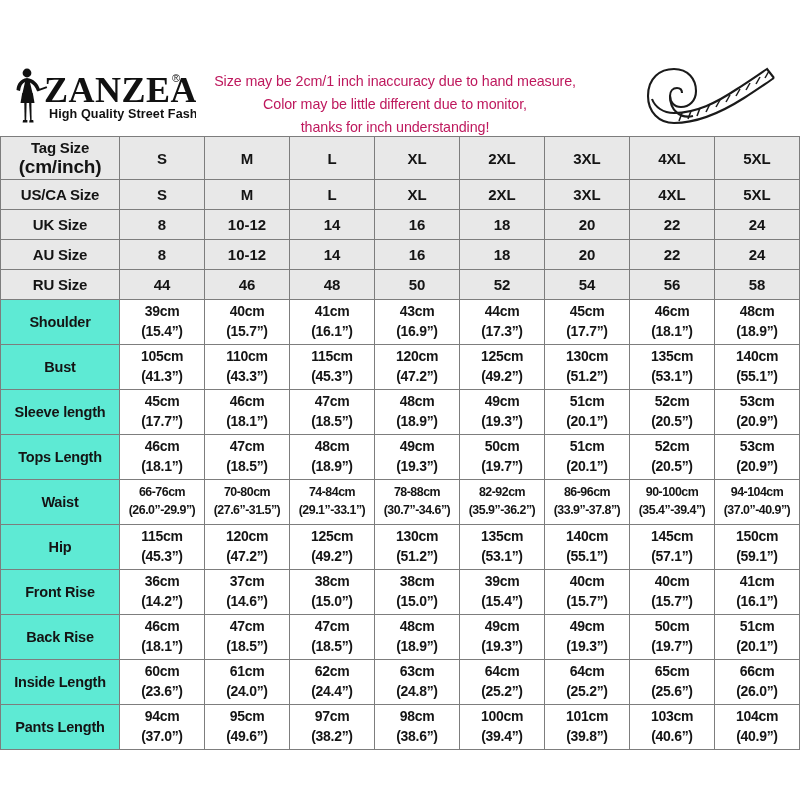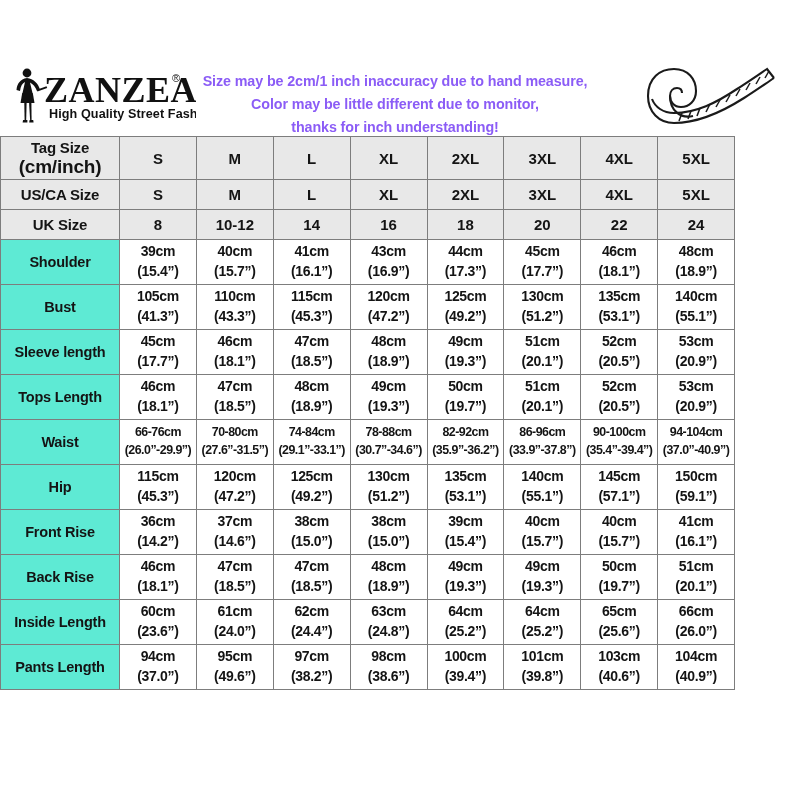--- a/index.html
+++ b/index.html
@@ -42,40 +42,40 @@
   .disclaimer {
     position: absolute;
     left: 170px;
     top: 70px;
     width: 450px;
     text-align: center;
     line-height: 1.62;
   }
   .disclaimer .line {
     font-size: 14.3px;
-    font-weight: 700;
-    color: #8b5cf6;
+    font-weight: 400;
+    color: #be185d;
     letter-spacing: -0.1px;
     white-space: nowrap;
   }
 
   .tape {
     position: absolute;
     right: 14px;
     top: 58px;
     width: 150px;
     height: 76px;
   }
   .tape svg { display: block; }
 
   
   .chart {
     border-collapse: collapse;
     table-layout: fixed;
-    width: 735px;
+    width: 800px;
     margin: 0;
   }
   .chart td {
     border: 1px solid #7d7d7d;
     text-align: center;
     vertical-align: middle;
     padding: 0;
   }
   .chart td.label {
     width: 114px;
@@ -207,21 +207,43 @@
         <td>8</td>
         <td>10-12</td>
         <td>14</td>
         <td>16</td>
         <td>18</td>
         <td>20</td>
         <td>22</td>
         <td>24</td>
       </tr>
 
-
+      <tr class="head">
+        <td class="label">AU Size</td>
+        <td>8</td>
+        <td>10-12</td>
+        <td>14</td>
+        <td>16</td>
+        <td>18</td>
+        <td>20</td>
+        <td>22</td>
+        <td>24</td>
+      </tr>
+
+      <tr class="head">
+        <td class="label">RU Size</td>
+        <td>44</td>
+        <td>46</td>
+        <td>48</td>
+        <td>50</td>
+        <td>52</td>
+        <td>54</td>
+        <td>56</td>
+        <td>58</td>
+      </tr>
 
       <tr class="data">
         <td class="label">Shoulder</td>
         <td class="val">
             <span class="cm">39cm</span>
             <span class="inch">(15.4”)</span>
           </td>
         <td class="val">
             <span class="cm">40cm</span>
             <span class="inch">(15.7”)</span>

